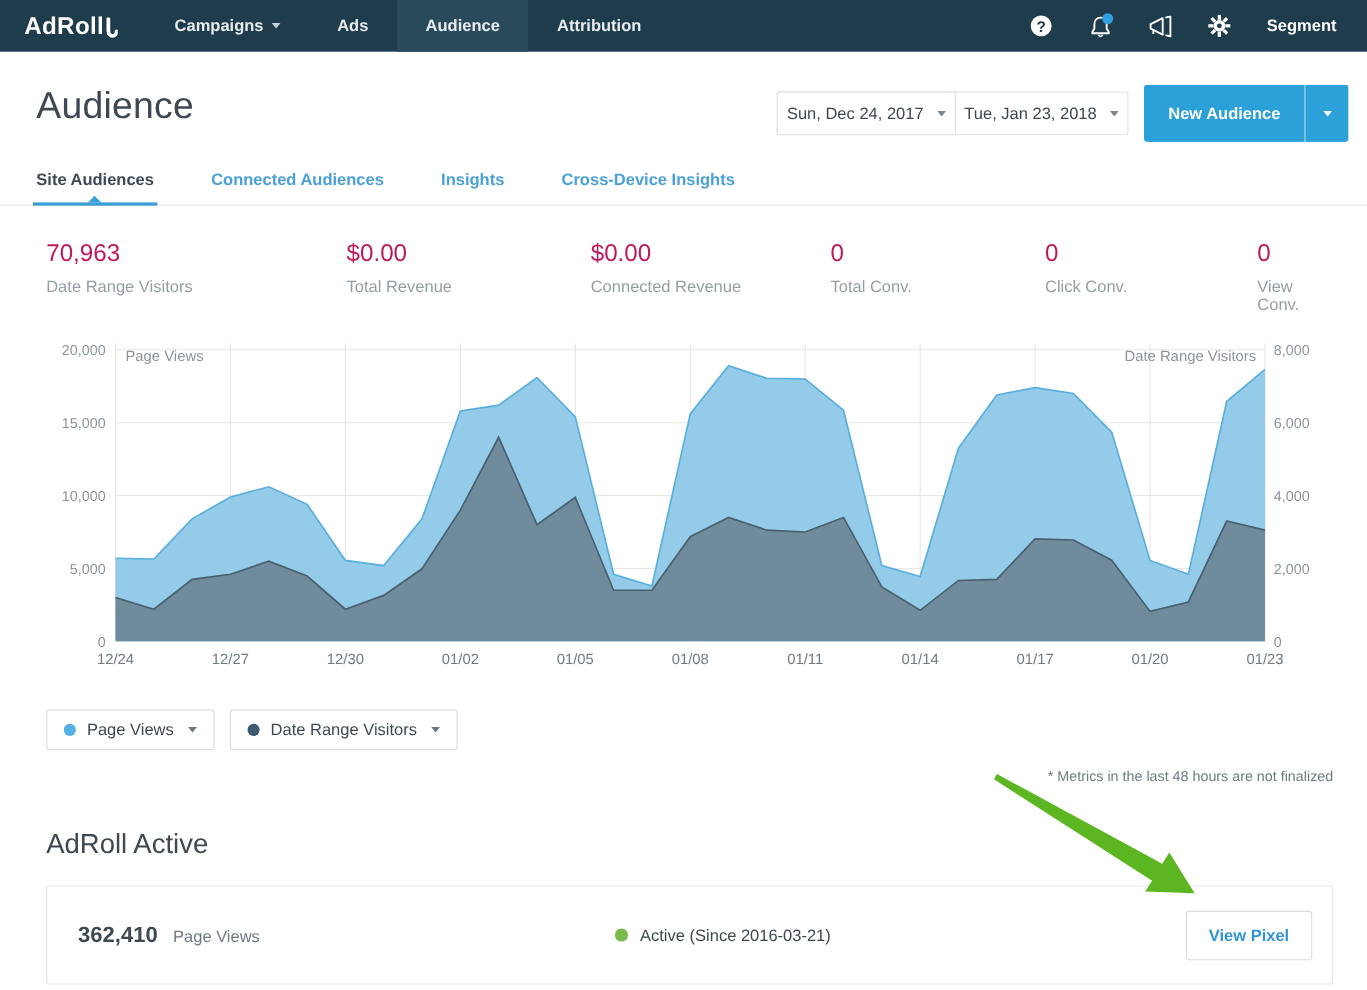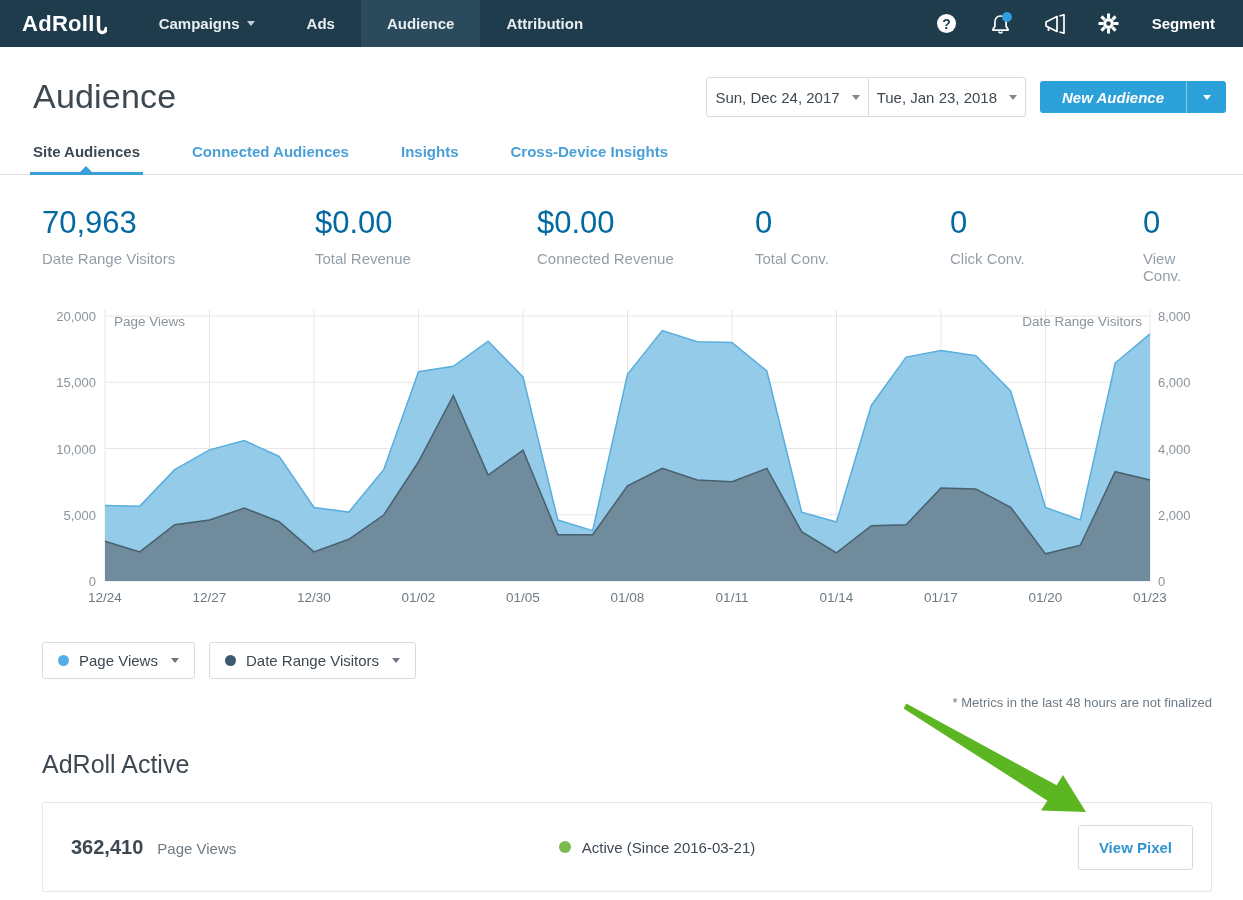--- a/index.html
+++ b/index.html
@@ -42,23 +42,22 @@
   .header-controls { margin-left:auto; display:flex; align-items:center; }
   .date-group { display:flex; }
   .date-select {
     height:40px; background:#fff; border:1px solid #d7dce1; display:flex; align-items:center;
     padding:0 8px; font-size:15px; color:#3d4852; cursor:pointer;
   }
   .date-select:first-child { border-radius:3px 0 0 3px; }
   .date-select:last-child { border-radius:0 3px 3px 0; border-left:none; }
   .date-select .caret-down { border-top-color:#7a8893; margin-left:12px; }
   .btn-new-audience {
-    margin-left:14px; height:32px; display:flex; border-radius:3px; overflow:hidden;
+    margin-left:14px; height:52px; display:flex; border-radius:3px; overflow:hidden;
     cursor:pointer;
-    font-style:italic;
   }
   .btn-main { color:#fff; font-size:15px; font-weight:700; display:flex; align-items:center; padding:0 22px; }
   .btn-caret { width:40px; display:flex; align-items:center; justify-content:center; border-left:1px solid rgba(255,255,255,0.45); }
   .btn-caret .caret-down { border-top-color:#fff; margin-left:0; }
 
   
   .tabs { display:flex; padding:0 33px; margin-top:16px; border-bottom:1px solid #e2e6ea; }
   .tab {
     position:relative; font-size:15px; font-weight:700; color:#4aa0d8; padding:10px 0 14px;
     margin-right:52px; cursor:pointer;
@@ -70,21 +69,21 @@
   .tab.active::before {
     content:""; position:absolute; bottom:2px; left:50%; margin-left:-6px;
     border-left:6px solid transparent; border-right:6px solid transparent; border-bottom:6px solid #3c9ed8;
   }
 
   
   .stats-row {
     display:grid; grid-template-columns:273px 222px 218px 195px 193px 1fr;
     padding:30px 31px 0 42px;
   }
-  .stat-value { font-size:31px; color:#0369a1; }
+  .stat-value { font-size:22px; color:#be185d; }
   .stat-label { font-size:15px; color:#949ea7; margin-top:9px; }
 
   
   .chart-wrap { margin-top:22px; }
   svg text { font-family:"Liberation Sans", sans-serif; }
 
   
   .legend-row { display:flex; gap:14px; padding:0 42px; margin-top:24px; }
   .legend-btn {
     display:flex; align-items:center; border:1px solid #d7dce1; border-radius:3px;

